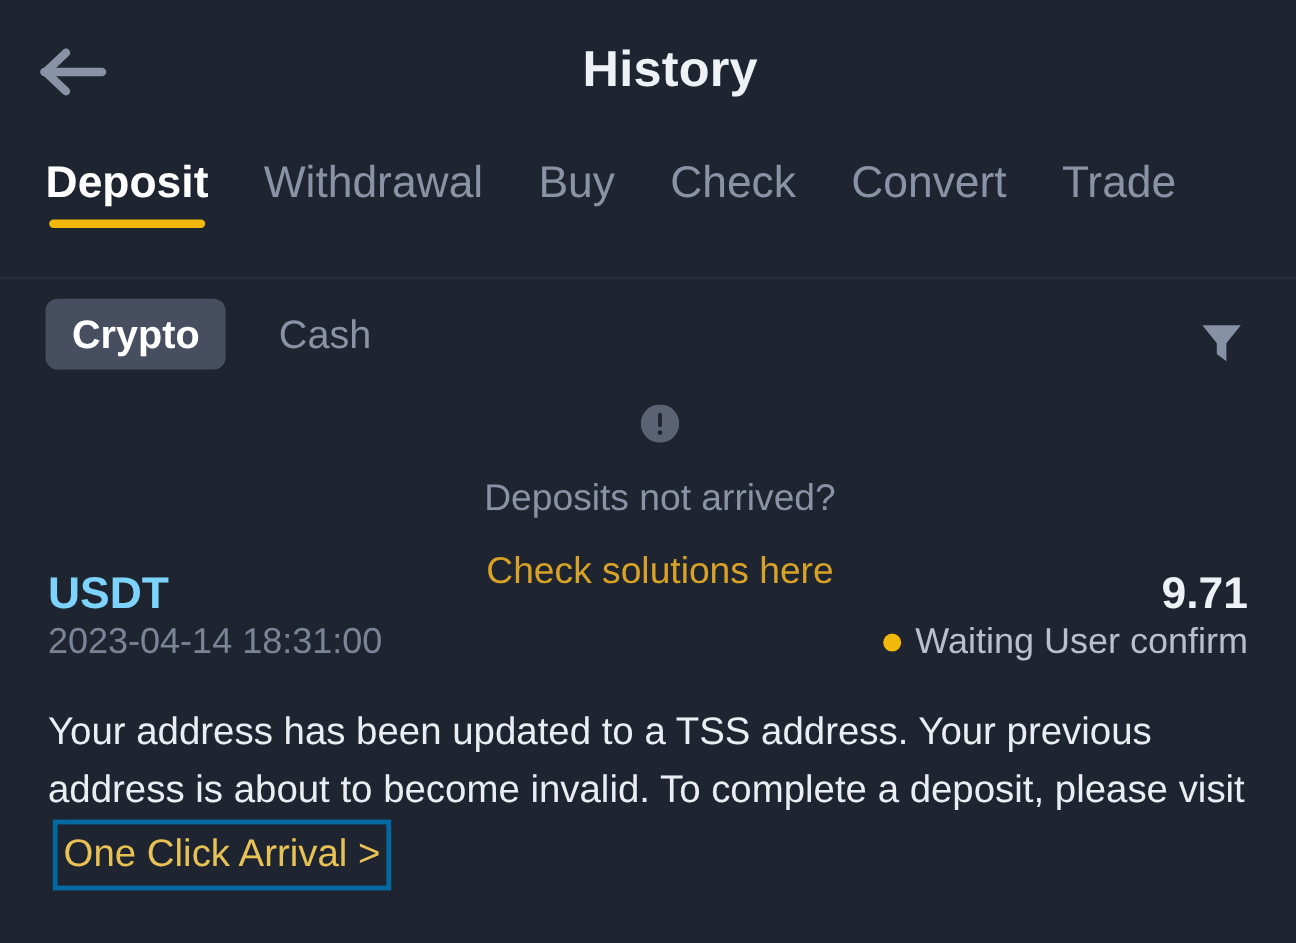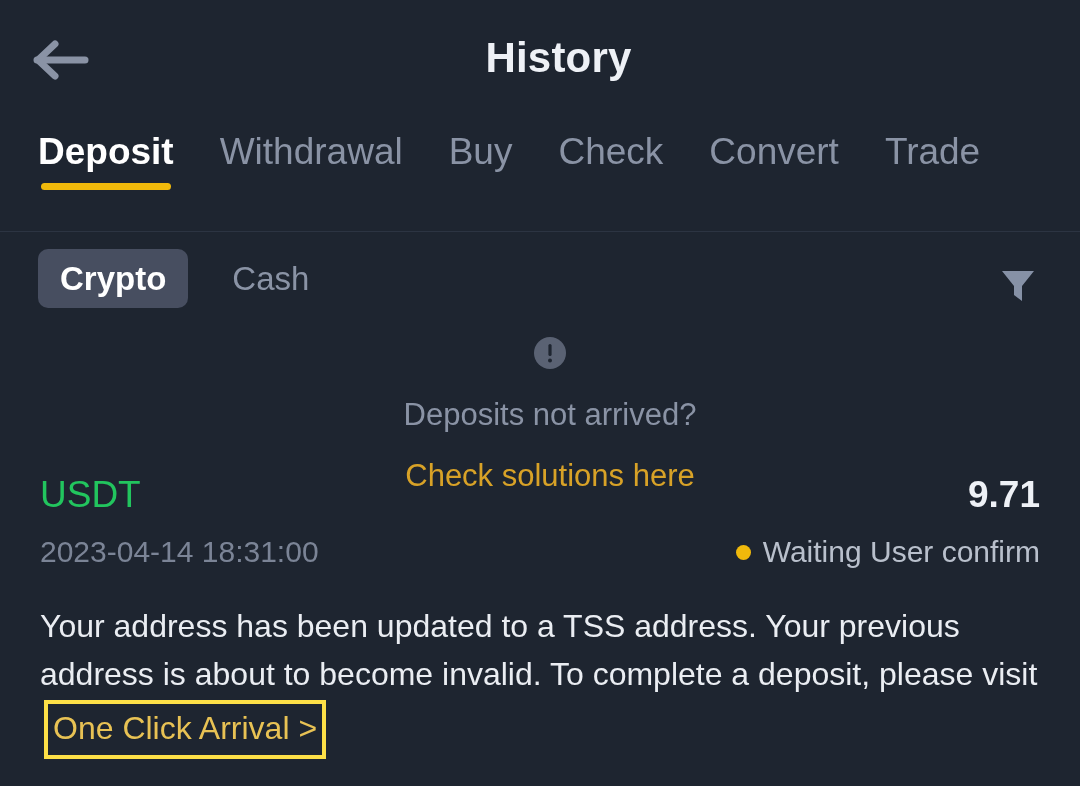--- a/index.html
+++ b/index.html
@@ -167,32 +167,31 @@
     margin-top: 50px;
     padding: 0 40px;
   }
   .txn-top {
     display: flex;
     justify-content: space-between;
     align-items: baseline;
   }
   .txn-asset {
     font-size: 37px;
-    font-weight: normal;
-    color: #22c55e;
+    font-weight: bold;
+    color: #7dd3fc;
     line-height: 1.2;
   }
   .txn-amount {
     font-size: 37px;
     font-weight: bold;
     color: #eef1f6;
     line-height: 1.2;
   }
   .txn-sub {
-    margin-top: 17px;
     display: flex;
     justify-content: space-between;
     align-items: flex-end;
   }
   .txn-date {
     font-size: 30px;
     color: #7b8496;
     line-height: 1.2;
   }
   .txn-status {
@@ -214,21 +213,21 @@
   
   .txn-message {
     margin-top: 32px;
     font-size: 32px;
     line-height: 48px;
     color: #eaedf2;
     max-width: 1000px;
   }
   .inline-link-box {
     display: inline-block;
-    border: 4px solid #fde047;
+    border: 4px solid #0369a1;
     padding: 0px 5px 3px 5px;
     margin-left: 4px;
     position: relative;
     top: 2px;
   }
   .inline-link {
     color: #e8c254;
     font-size: 32px;
     line-height: 40px;
   }

